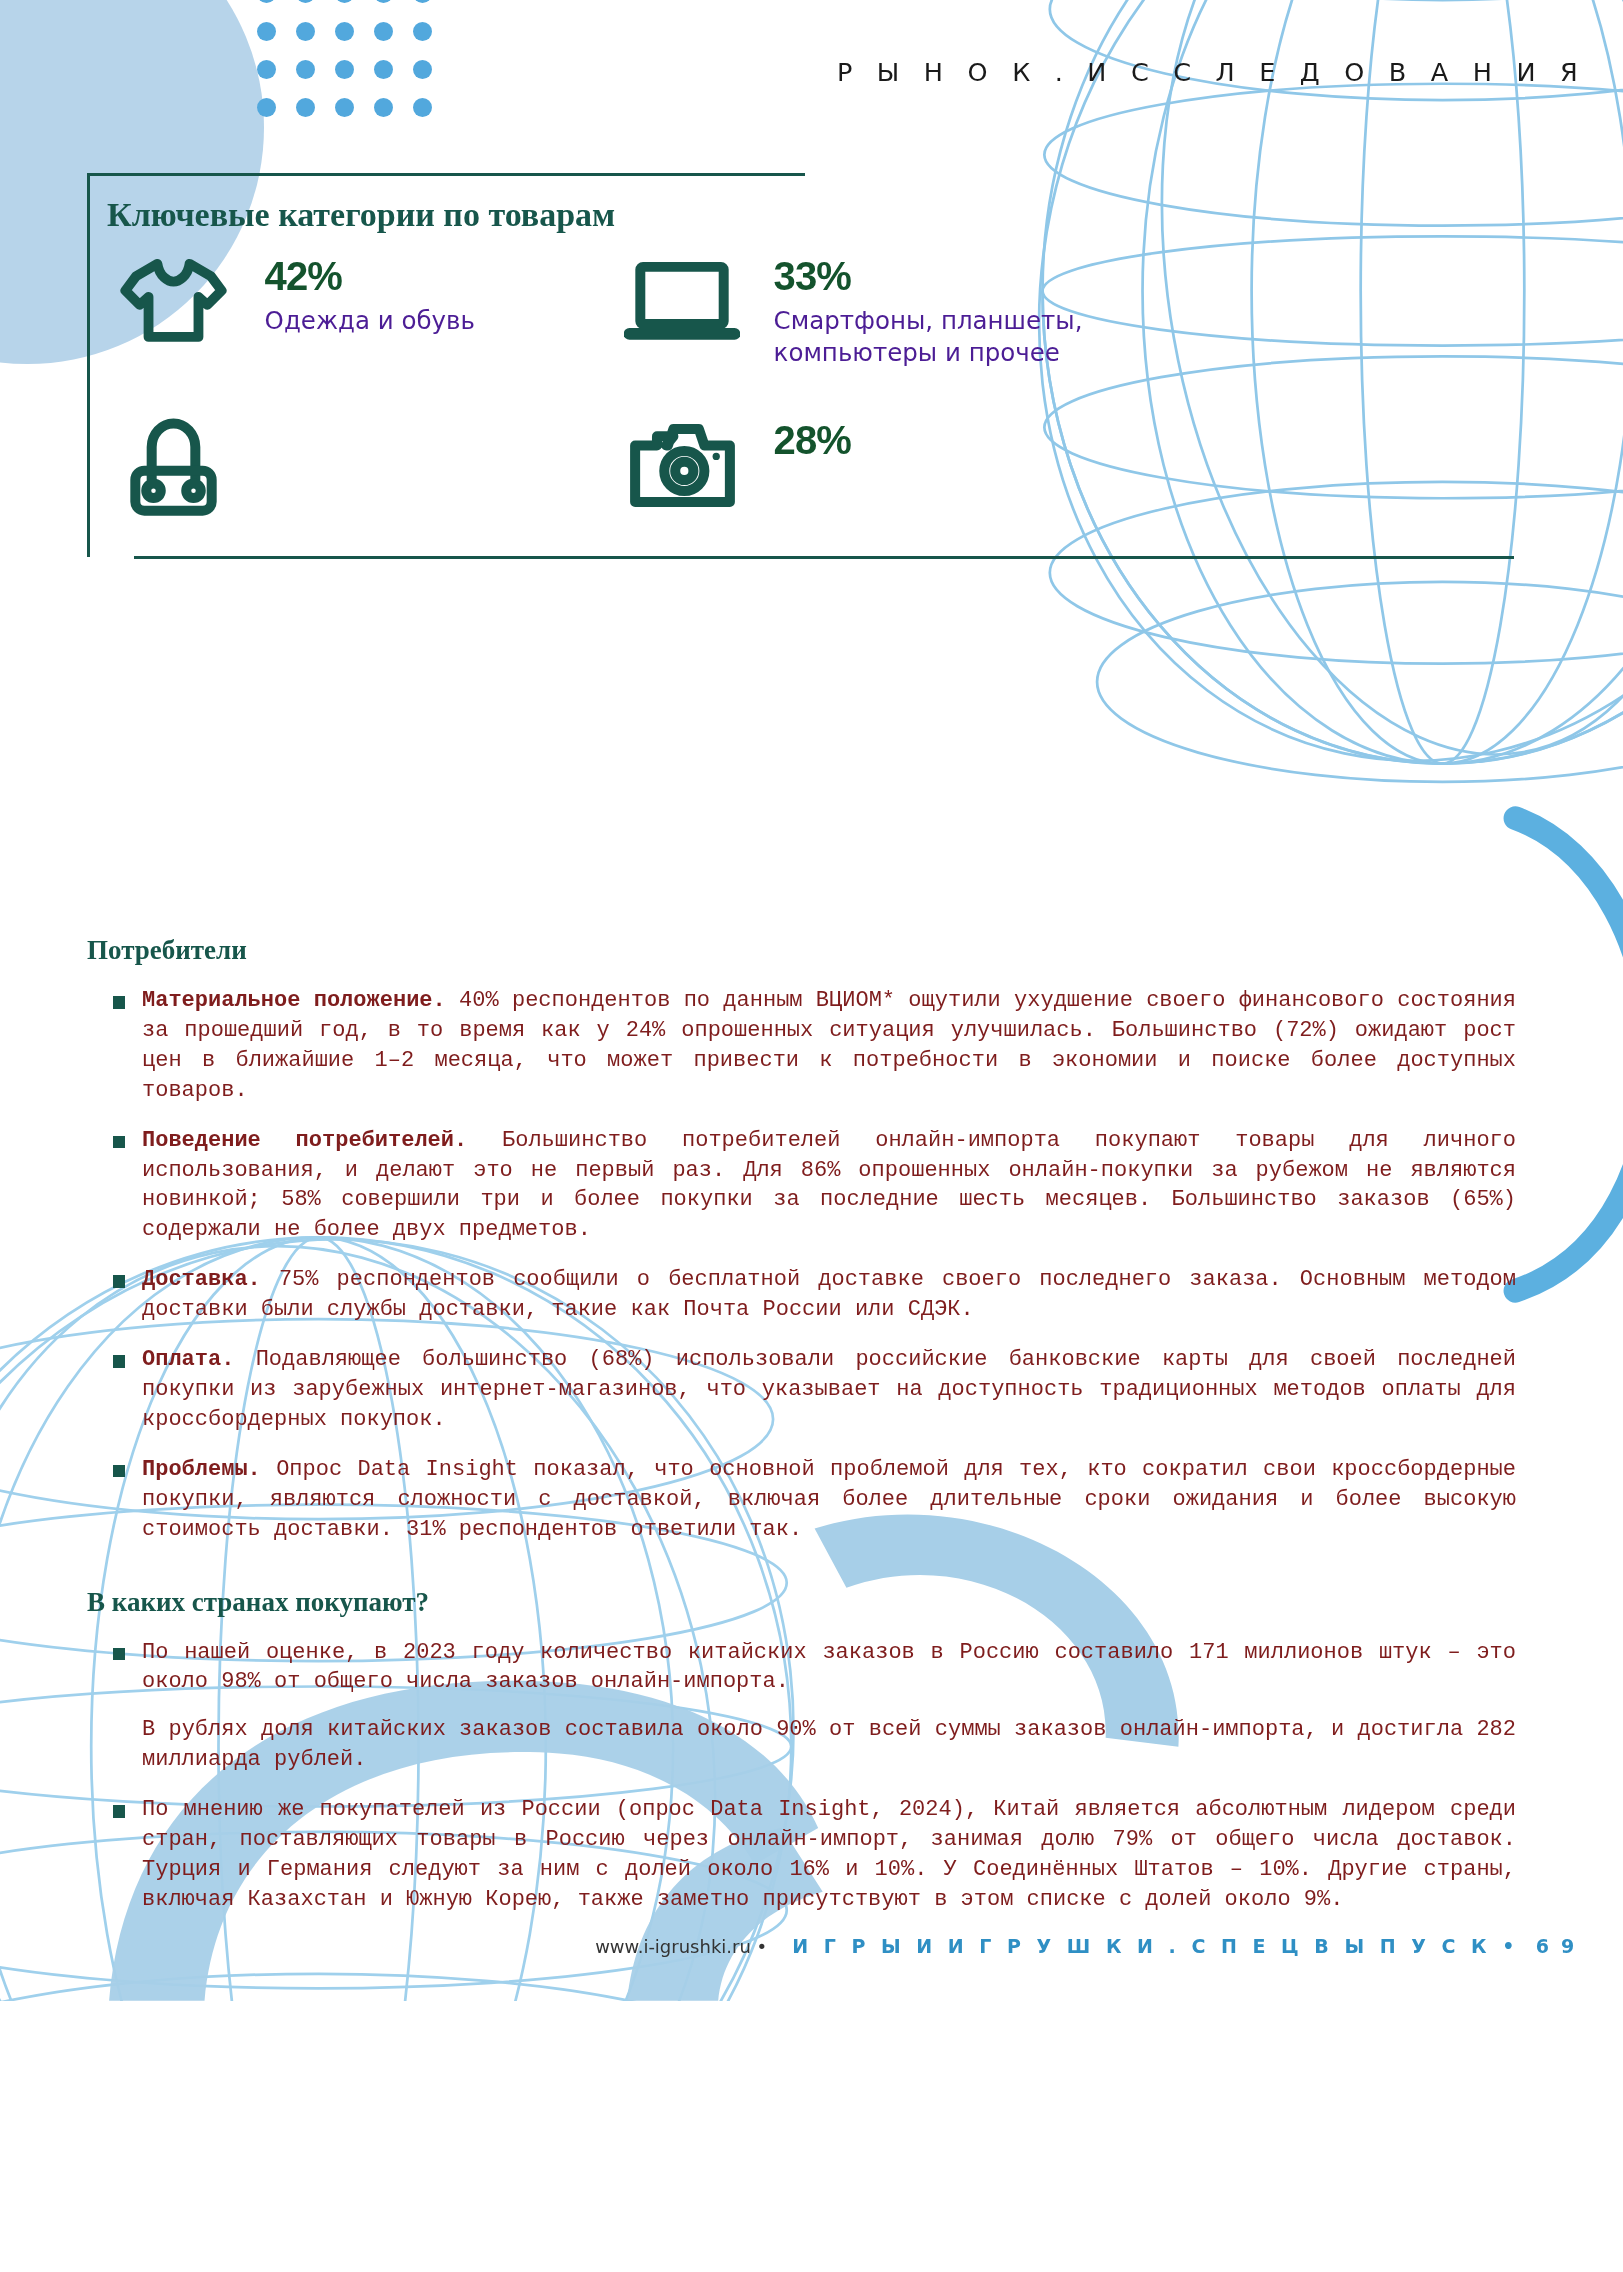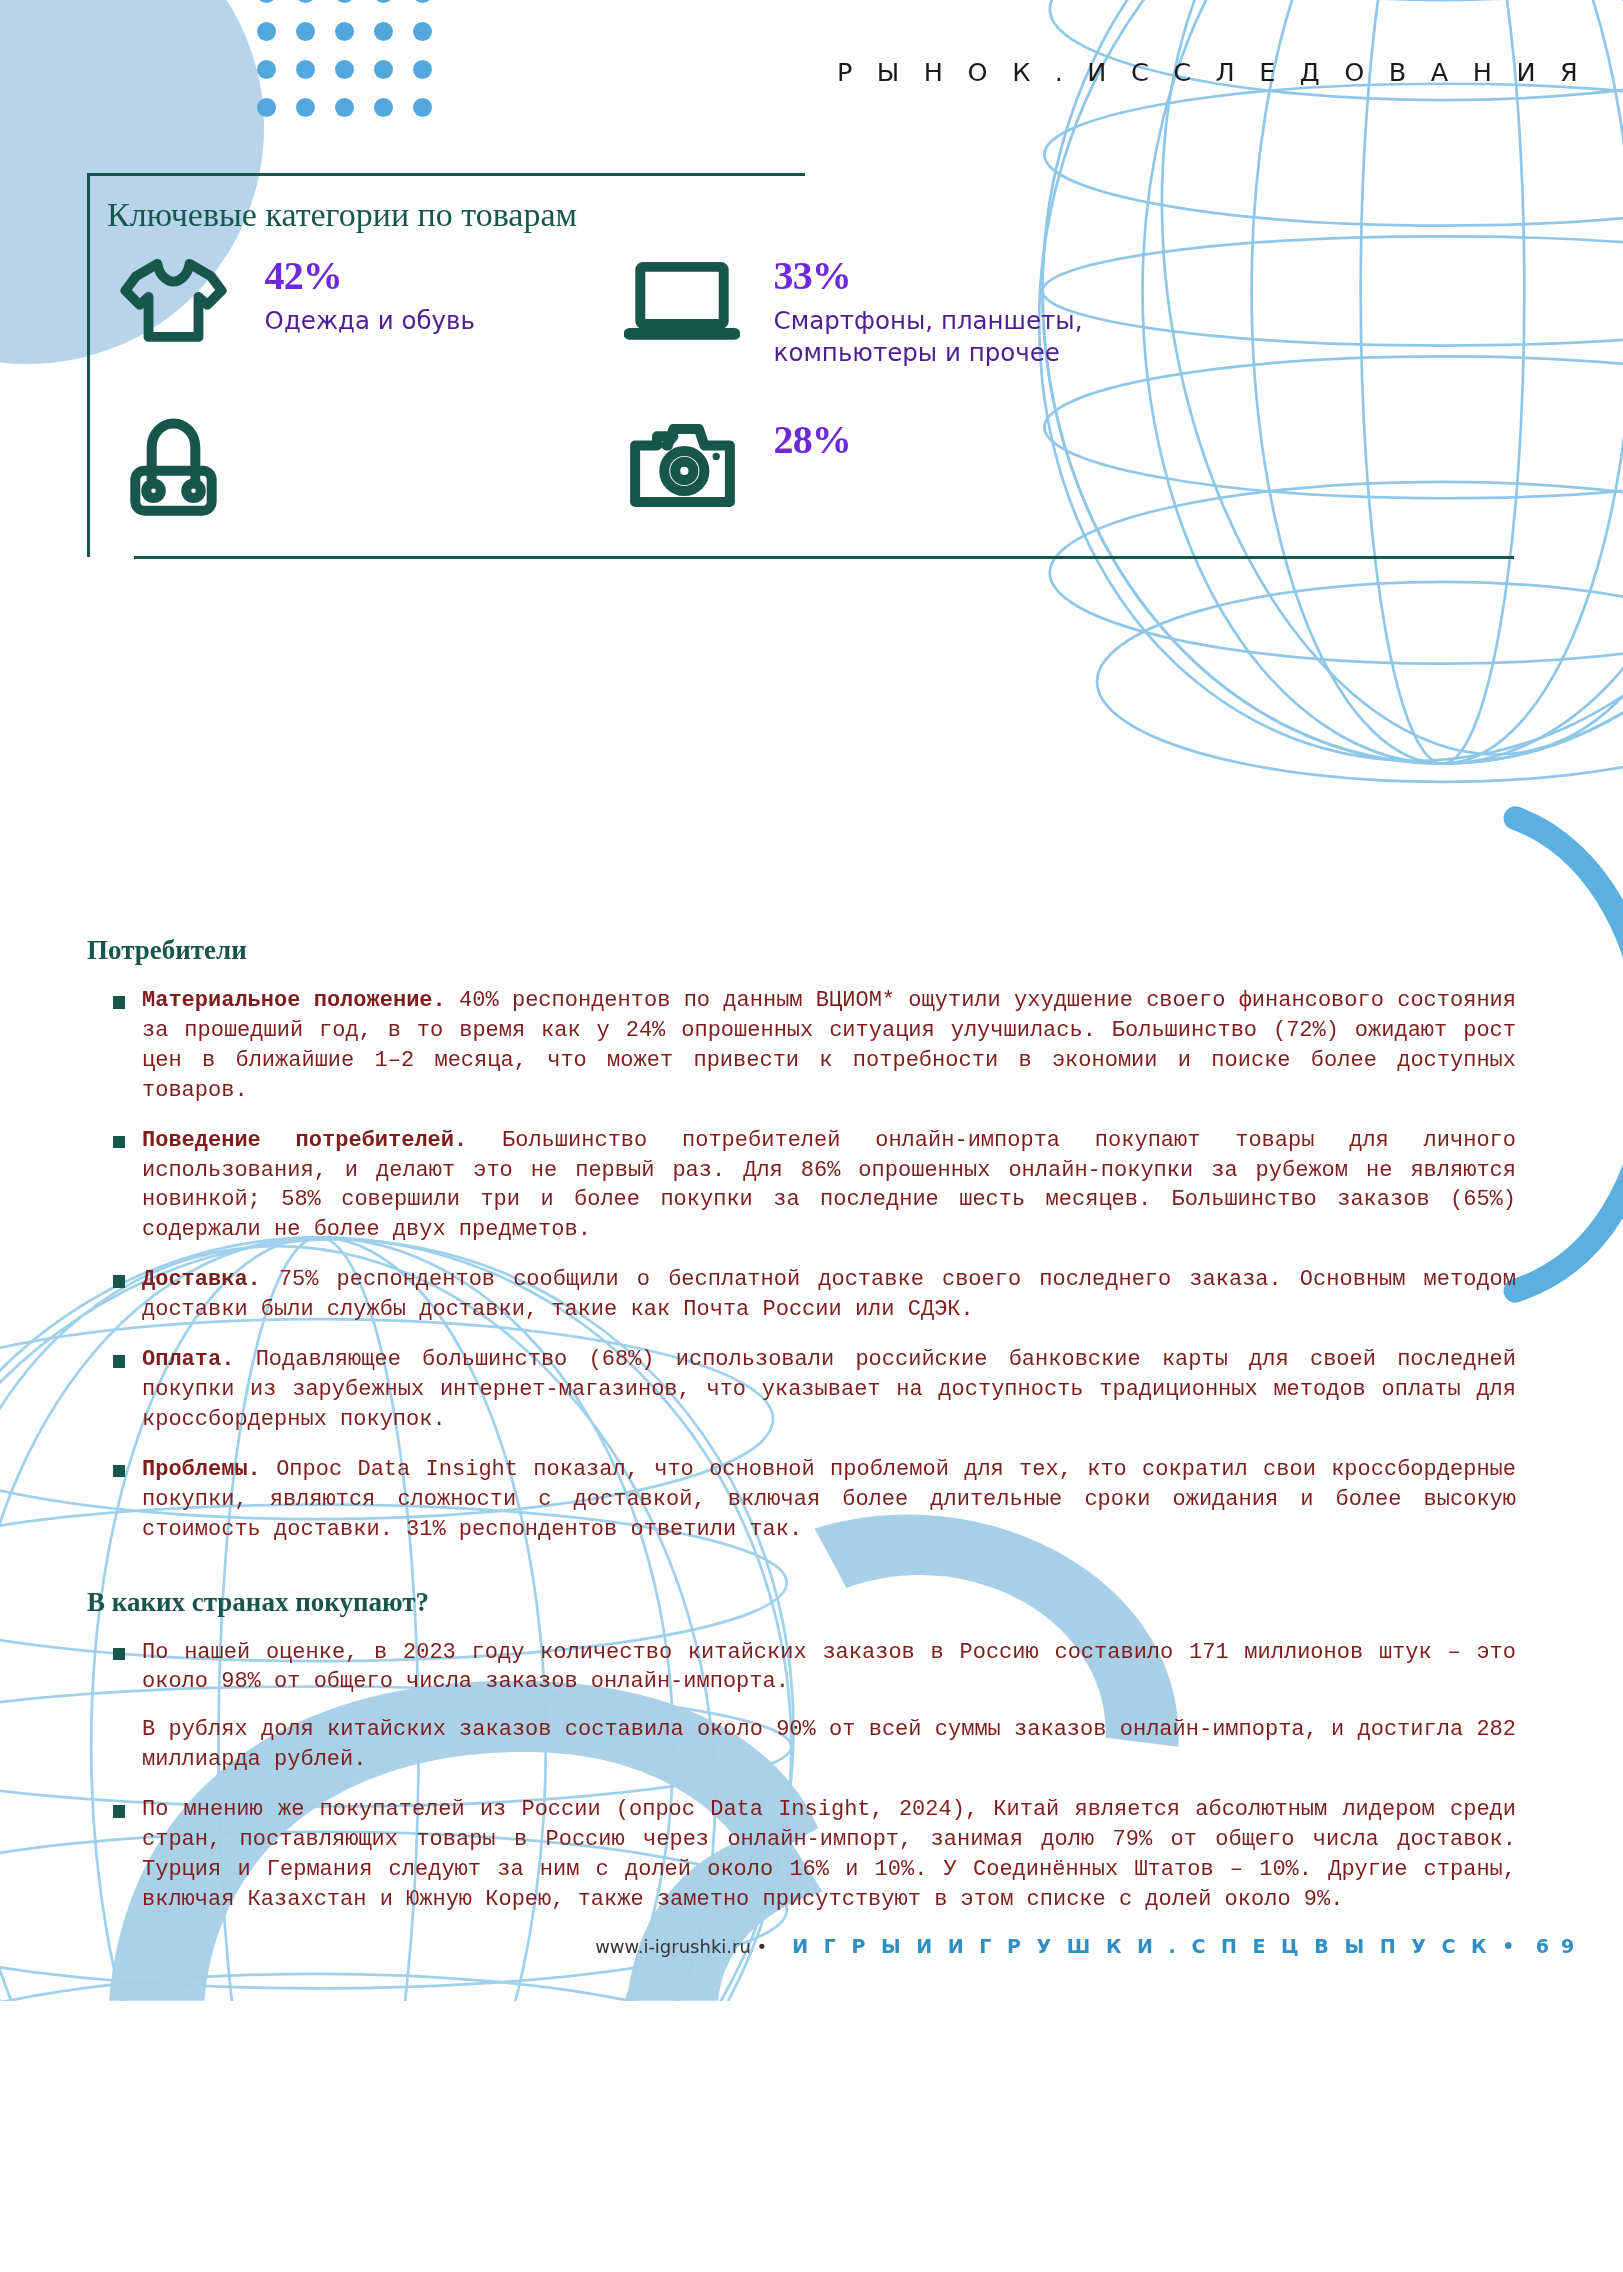--- a/index.html
+++ b/index.html
@@ -122,21 +122,21 @@
     left: 47px;
     width: 1380px;
     height: 2.7px;
     background: #17564b;
   }
   #panel-title {
     position: absolute;
     top: 23px;
     left: 20px;
     font-family: "Liberation Serif", serif;
-    font-weight: 400;
+    font-weight: 700;
     font-size: 34px;
     color: #17564b;
   }
 
   .cat-grid {
     position: absolute;
     top: 75px;
     left: 18px;
     width: 1373px;
     display: grid;
@@ -153,24 +153,24 @@
     width: 136px;
     display: flex;
     justify-content: center;
     align-items: center;
     padding-top: 5.5px;
   }
   .cat-text {
     padding-top: 7.3px;
   }
   .cat-pct {
-    font-family: Liberation Serif, serif;
+    font-family: Liberation Sans, sans-serif;
     font-weight: 700;
     font-size: 40px;
-    color: #6d28d9;
+    color: #14532d;
     line-height: 1.05;
     letter-spacing: -0.9px;
   }
   .cat-label {
     font-family: "DejaVu Sans", sans-serif;
     font-size: 24.5px;
     color: #4c1d95;
     line-height: 1.32;
     margin-top: 7.3px;
     white-space: pre-line;

